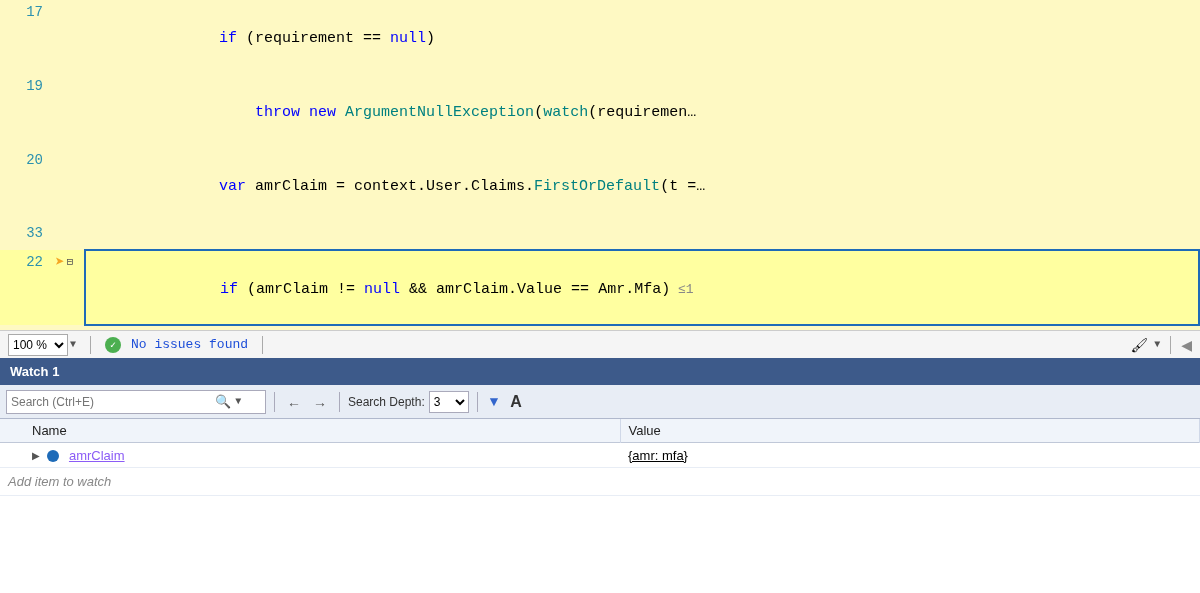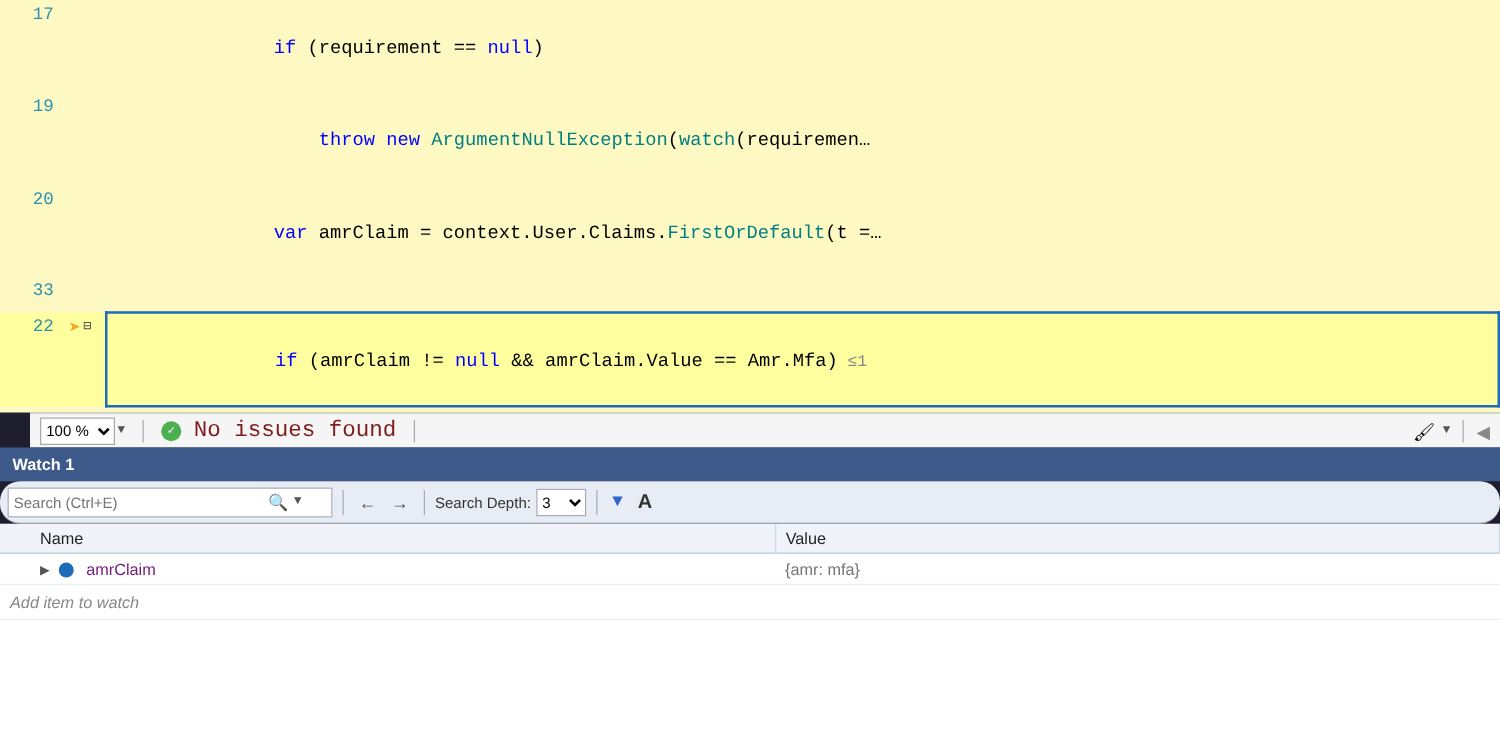--- a/index.html
+++ b/index.html
@@ -69,21 +69,20 @@
     
     .status-bar {
       background: #f5f5f5;
       border-top: 1px solid #cccccc;
       height: 28px;
       display: flex;
       align-items: center;
       padding: 0 8px;
       gap: 10px;
       flex-shrink: 0;
-      margin-left: 24px;
     }
 
     .zoom-control {
       display: flex;
       align-items: center;
       gap: 2px;
       font-size: 13px;
       color: #333;
     }
 
@@ -110,22 +109,22 @@
       background: #4caf50;
       display: inline-flex;
       align-items: center;
       justify-content: center;
       color: white;
       font-size: 10px;
       flex-shrink: 0;
     }
 
     .status-text {
-      font-size: 18px;
-      color: #7f1d1d;
+      font-size: 13px;
+      color: #1d4ed8;
       text-align: center;
     }
 
     .status-paint-icon {
       margin-left: auto;
       display: flex;
       align-items: center;
       gap: 6px;
     }
 
@@ -143,21 +142,20 @@
     
     .watch-toolbar {
       background: #e8edf5;
       border-bottom: 1px solid #b0b8cc;
       height: 34px;
       display: flex;
       align-items: center;
       padding: 0 6px;
       gap: 4px;
       flex-shrink: 0;
-      border-radius: 16px;
     }
 
     .search-box {
       display: flex;
       align-items: center;
       background: white;
       border: 1px solid #aab;
       height: 24px;
       padding: 0 4px;
       gap: 4px;
@@ -279,26 +277,28 @@
       display: inline-block;
       width: 12px;
       height: 12px;
       background: #1e6bb8;
       border-radius: 50%;
       margin-right: 6px;
       vertical-align: middle;
     }
 
     .var-name {
-      color: #701a75;
+      color: #8b5cf6;
       vertical-align: middle;
+      text-decoration: underline;
     }
 
     .var-value {
-      color: #737373;
+      color: #000000;
+      text-decoration: underline;
     }
 
     .add-item-row td {
       color: #888;
       font-style: italic;
       padding: 6px 8px;
     }
   </style>
 </head>
 <body>

